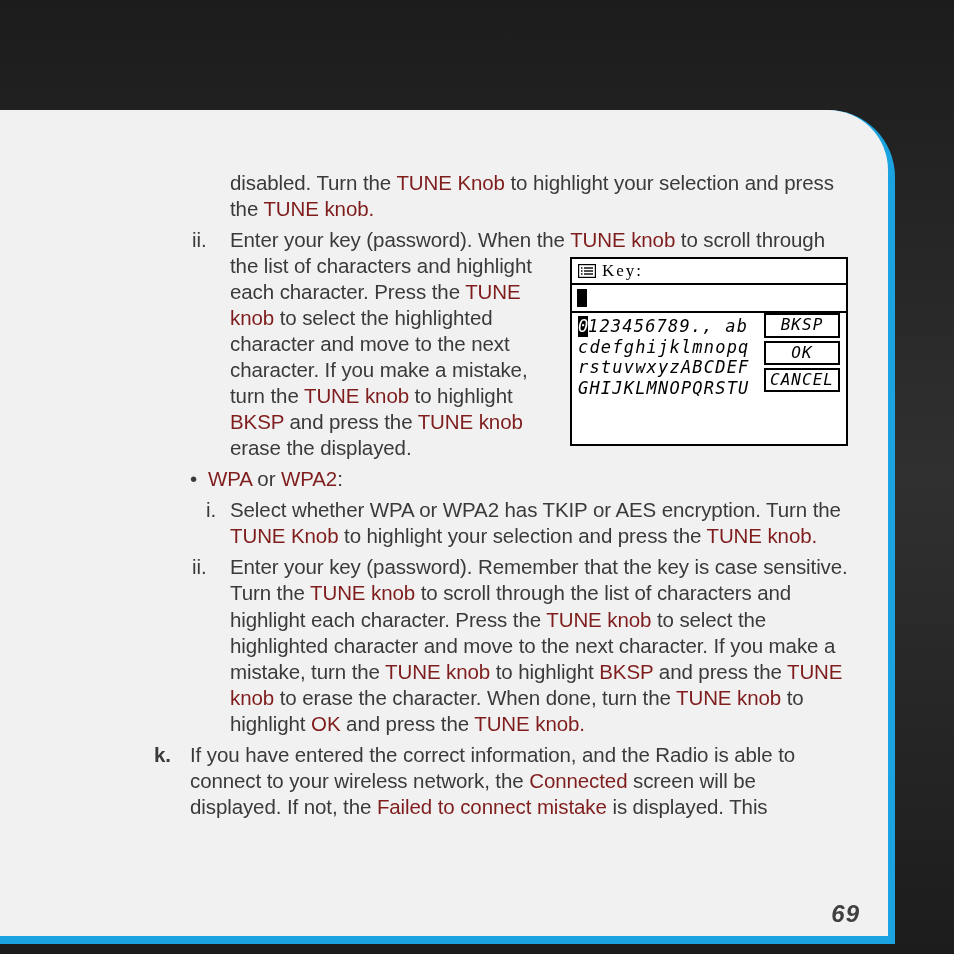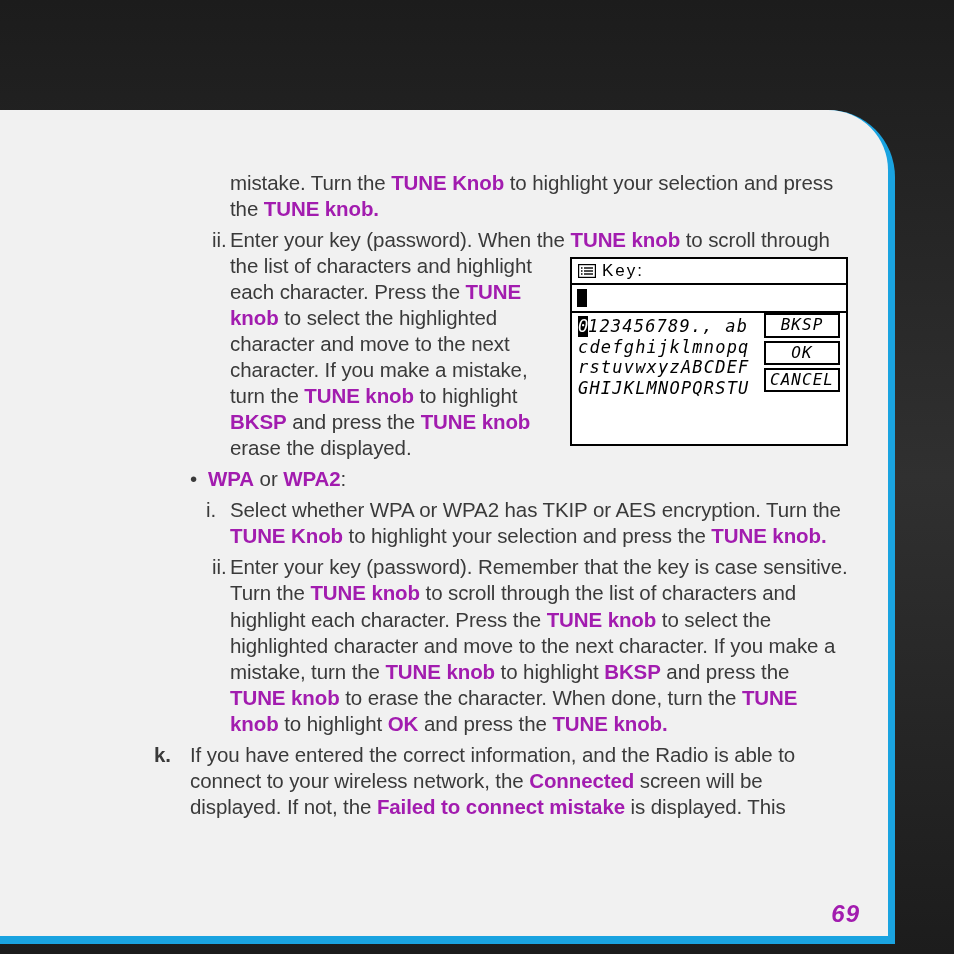--- a/index.html
+++ b/index.html
@@ -44,21 +44,21 @@
   }
   .block {
     position: relative;
   }
   .item-ii {
     padding-left: 170px;
     position: relative;
   }
   .item-ii > .marker {
     position: absolute;
-    left: 152px;
+    left: 132px;
     top: 0;
   }
   .bullet {
     padding-left: 148px;
     position: relative;
   }
   .bullet > .dot {
     position: absolute;
     left: 130px;
     top: 0;
@@ -75,38 +75,38 @@
   .item-k {
     padding-left: 130px;
     position: relative;
   }
   .item-k > .marker {
     position: absolute;
     left: 94px;
     top: 0;
     font-weight: 800;
   }
-  b { font-weight: 700; color: #a21caf; }
+  b { font-weight: 400; color: #7f1d1d; }
 
   
   .figure {
     float: right;
     border: 2px solid #000;
     width: 274px;
     margin: 4px 0 2px 10px;
     background: #fff;
     font-family: "Andale Mono", Consolas, monospace;
     font-size: 17px;
     line-height: 1.2;
     color: #000;
   }
   .figure .title {
     border-bottom: 2px solid #000;
     padding: 2px 6px;
-    font-family: Liberation Sans, sans-serif;
+    font-family: Liberation Serif, serif;
     letter-spacing: 2px;
   }
   .figure .title svg { vertical-align: -2px; margin-right: 6px; }
   .figure .input {
     border-bottom: 2px solid #000;
     height: 22px;
     padding: 2px 5px;
   }
   .figure .input .cursor {
     display: inline-block;
@@ -145,38 +145,38 @@
     font-size: 16px;
     letter-spacing: 1px;
     background: #fff;
     padding: 0 0 1px 0;
   }
 
   .page-num {
     position: absolute;
     right: 28px;
     bottom: 8px;
-    color: #a21caf;
+    color: #404040;
     font-weight: 800;
     font-style: italic;
     font-size: 24px;
     letter-spacing: 1px;
   }
 
   .spacer { height: 5px; }
 </style>
 </head>
 <body>
 
 <div class="card-border"></div>
 <div class="card">
   <div class="content">
 
     <div class="block" style="padding-left:170px;">
-      <span>mistake. Turn the </span><b>TUNE Knob</b><span> to highlight your selection and press the </span><b>TUNE knob.</b>
+      <span>disabled. Turn the </span><b>TUNE Knob</b><span> to highlight your selection and press the </span><b>TUNE knob.</b>
     </div>
 
     <div class="spacer"></div>
 
     <div class="block item-ii">
       <span class="marker">ii.</span>
       
       <span>Enter your key (password). When the </span><b>TUNE knob</b><span> to scroll through</span>
       <br>
 

